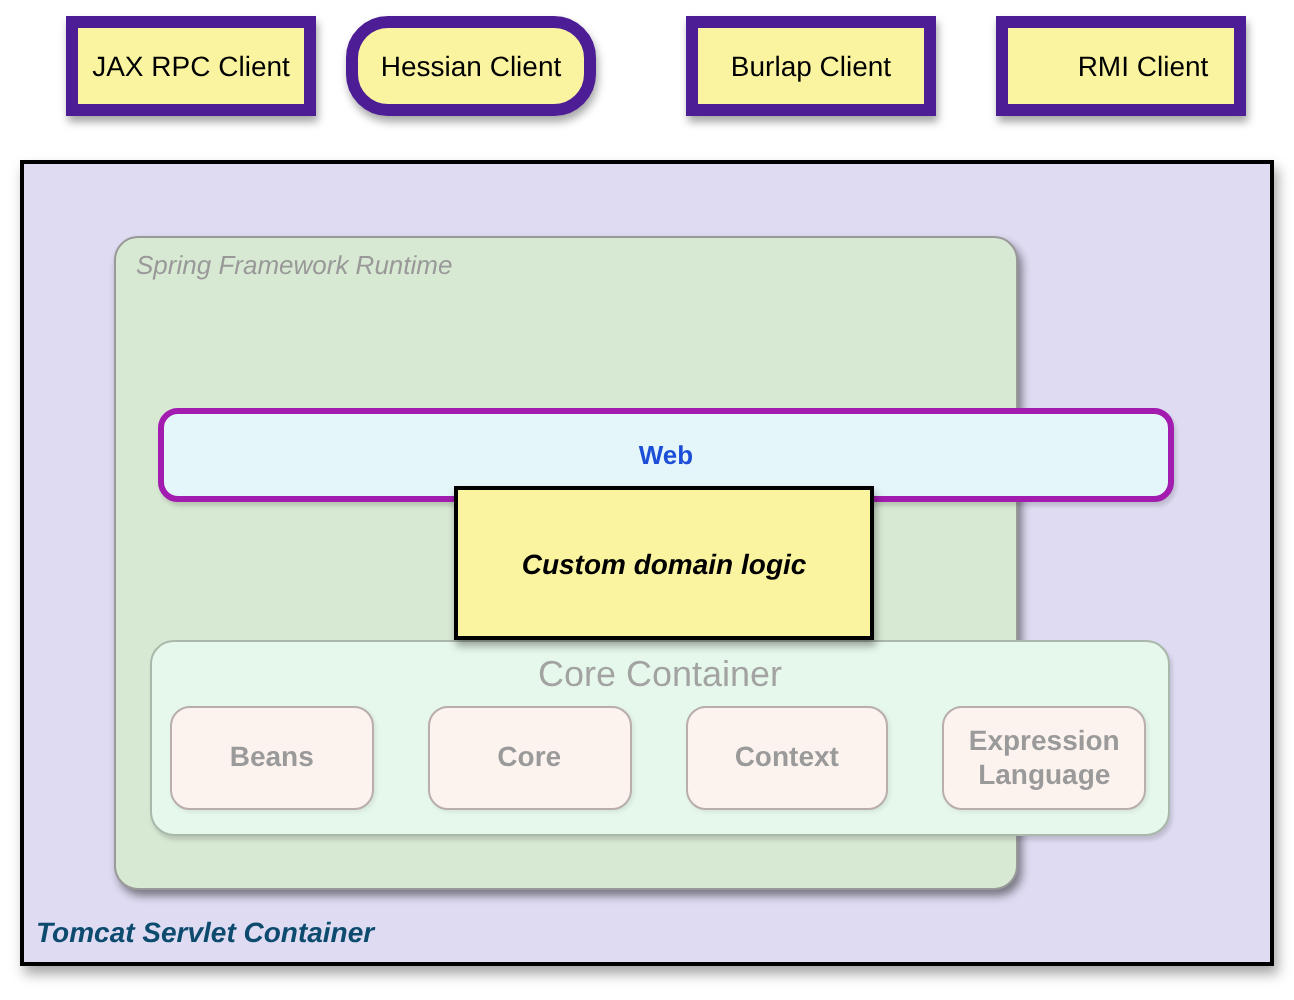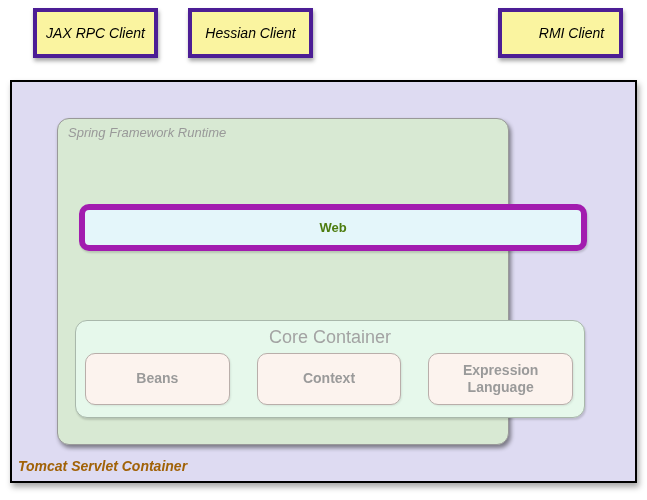--- a/index.html
+++ b/index.html
@@ -10,42 +10,42 @@
     background: #ffffff;
     font-family: "Liberation Sans", sans-serif;
     overflow: hidden;
   }
 
   
   .client-box {
     position: absolute; top: 8px;
     width: 125px; height: 50px;
     background: #faf4a0;
-    border: 4px solid #4c1d95;
+    border: 6px solid #4c1d95;
     box-shadow: 1px 3px 4px rgba(0,0,0,0.35);
     display: flex; align-items: center; justify-content: center;
-    font-style: italic; font-size: 14px; color: #000000;
+    font-size: 14px; color: #000000;
   }
   .client-1 { left: 33px; }
-  .client-2 { left: 188px; }
+  .client-2 { left: 173px; border-radius: 21px; }
   .client-3 { left: 343px; }
   .client-4 { left: 498px; padding-left: 22px; }
 
   
   .tomcat {
     position: absolute; left: 10px; top: 80px;
     width: 627px; height: 403px;
     background: #dedbf2;
     border: 2px solid #000000;
     box-shadow: 2px 4px 6px rgba(0,0,0,0.35);
   }
   .tomcat-label {
     position: absolute; left: 6px; bottom: 7px;
     font-weight: bold; font-style: italic;
-    font-size: 14px; color: #a16207;
+    font-size: 14px; color: #0c4a6e;
   }
 
   
   .spring {
     position: absolute; left: 45px; top: 36px;
     width: 452px; height: 327px;
     background: #d8e9d3;
     border: 1px solid #999999;
     border-radius: 12px;
     box-shadow: 2px 3px 4px rgba(0,0,0,0.45);
@@ -53,25 +53,25 @@
   .spring-label {
     position: absolute; left: 10px; top: 6px;
     font-style: italic; font-size: 13px; color: #999999;
   }
 
   
   .web-bar {
     position: absolute; left: 21px; top: 85px;
     width: 508px; height: 47px;
     background: #e4f6fa;
-    border: 6px solid #a21caf;
+    border: 3px solid #a21caf;
     border-radius: 10px;
     box-shadow: 1px 2px 2px rgba(0,0,0,0.15);
     display: flex; align-items: center; justify-content: center;
-    font-weight: bold; font-size: 13px; color: #4d7c0f;
+    font-weight: bold; font-size: 13px; color: #1d4ed8;
     z-index: 1;
   }
 
   
   .yellow-box {
     position: absolute;
     background: #faf4a0;
     border: 2px solid #000000;
     box-shadow: 1px 3px 4px rgba(0,0,0,0.35);
     display: flex; align-items: center; justify-content: center;
@@ -113,37 +113,40 @@
     line-height: 1.25;
   }
 </style>
 </head>
 <body>
 
 <div class="page">
 
   <div class="client-box client-1">JAX RPC Client</div>
   <div class="client-box client-2">Hessian Client</div>
+  <div class="client-box client-3">Burlap Client</div>
   <div class="client-box client-4">RMI Client</div>
 
   <div class="tomcat">
 
     <div class="spring">
       <div class="spring-label">Spring Framework Runtime</div>
 
       <div class="web-bar">Web</div>
 
 
       <div class="core">
         <div class="core-label">Core Container</div>
         <div class="modules">
           <div class="module">Beans</div>
+          <div class="module">Core</div>
           <div class="module">Context</div>
           <div class="module">Expression Language</div>
         </div>
       </div>
 
+      <div class="yellow-box cdl-box">Custom domain logic</div>
     </div>
 
     <div class="tomcat-label">Tomcat Servlet Container</div>
   </div>
 
 </div>
 
 </body></html>

